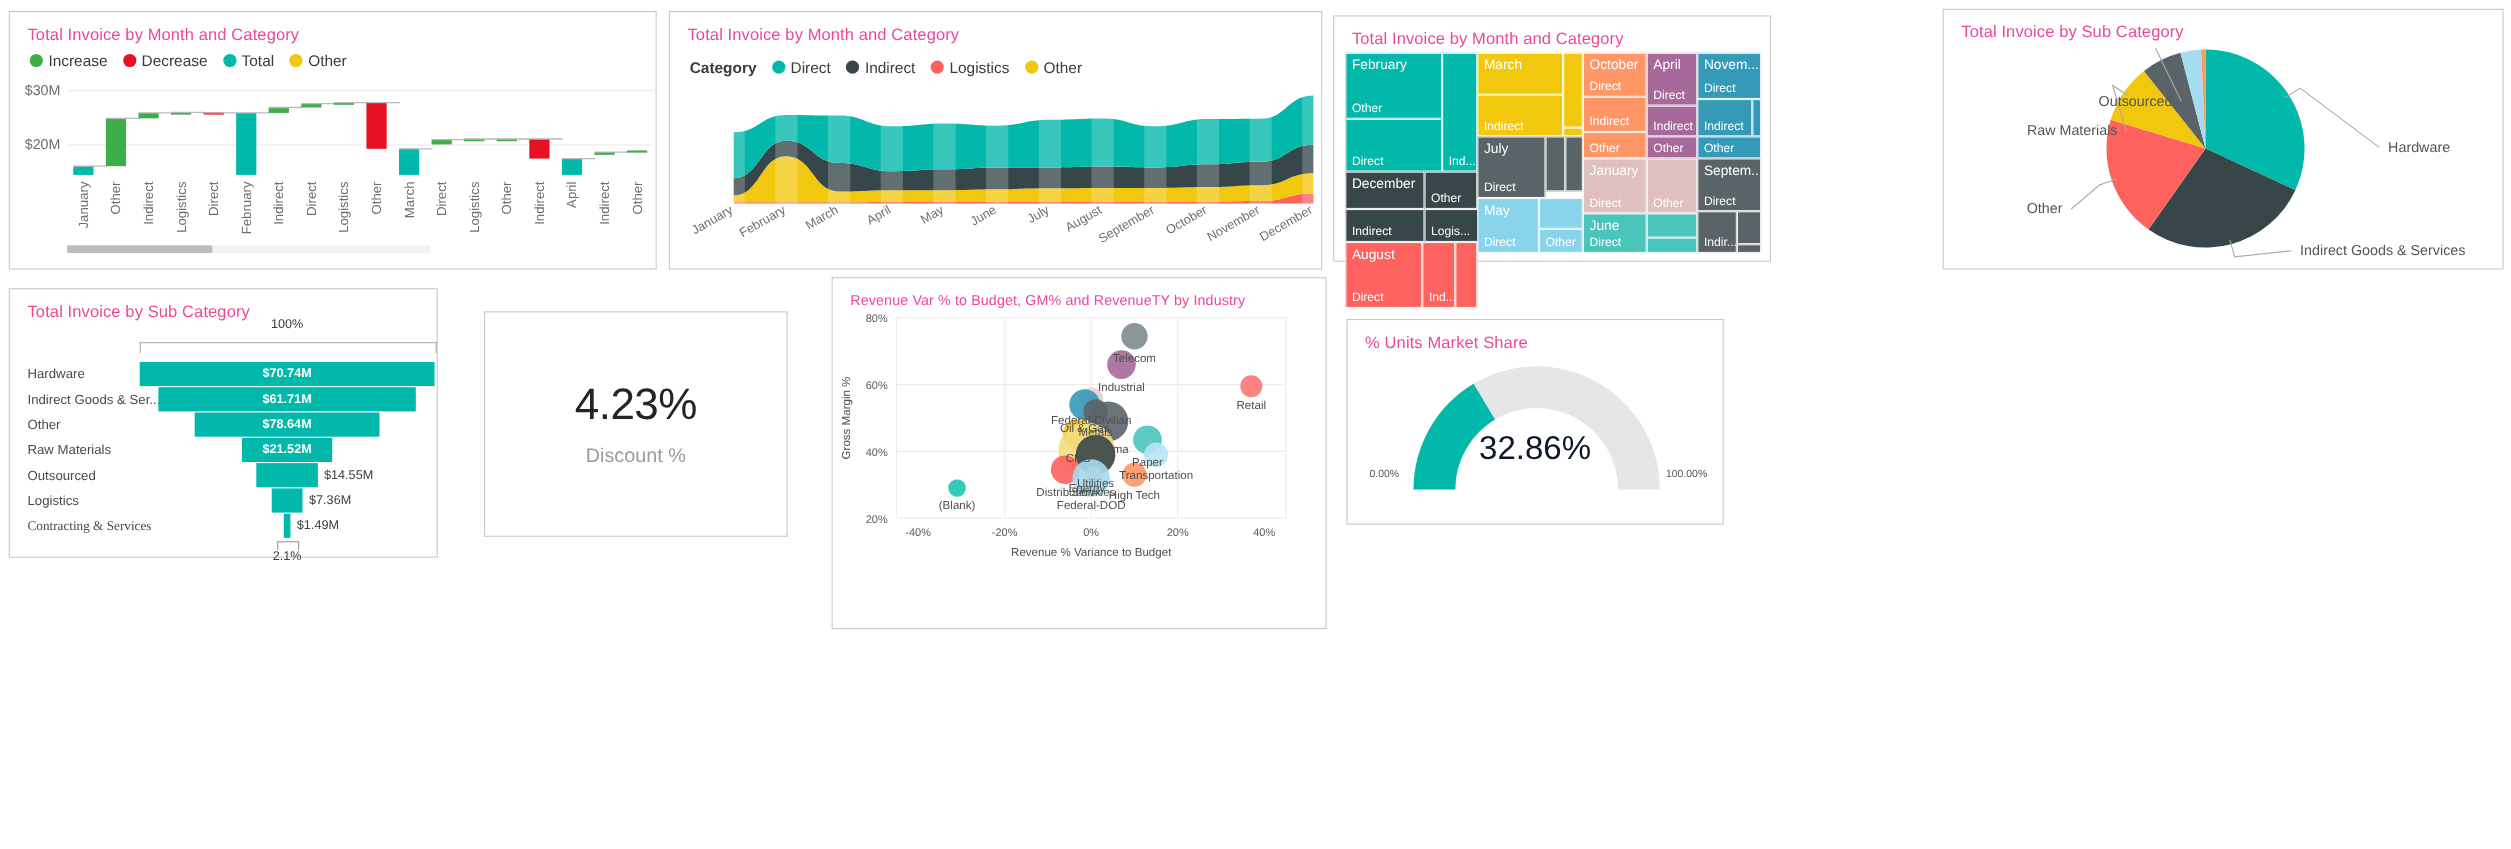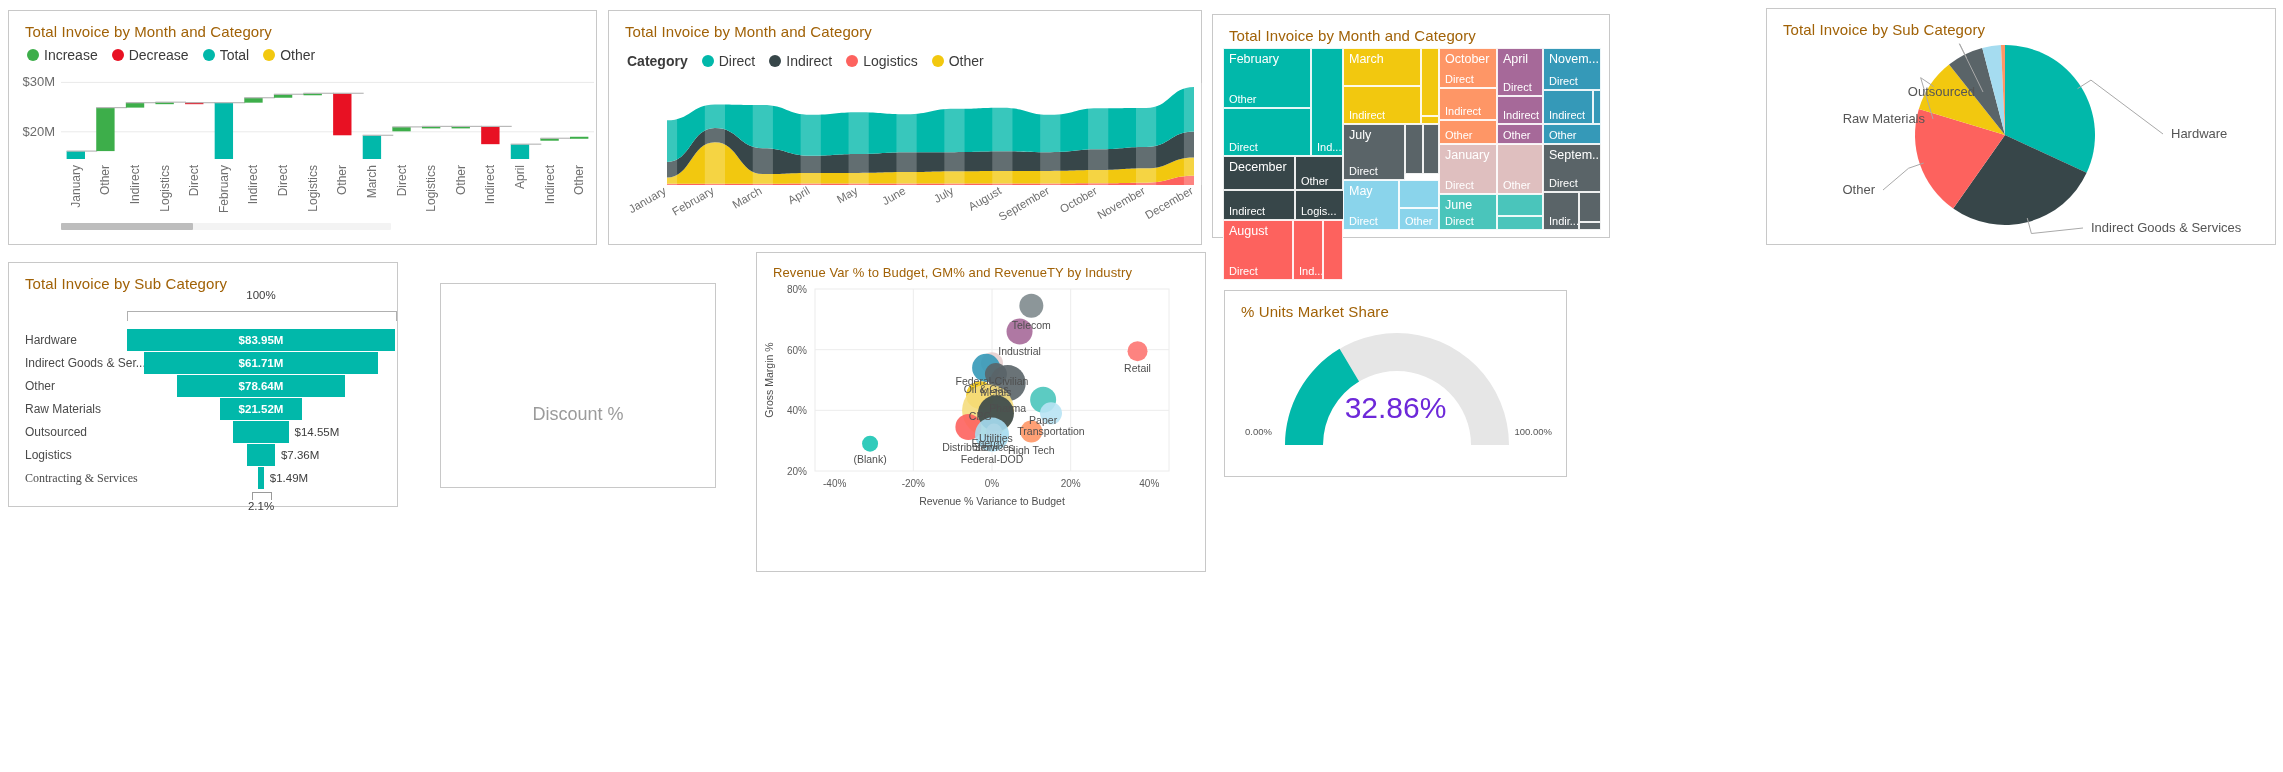--- a/index.html
+++ b/index.html
@@ -1,20 +1,20 @@
 <!DOCTYPE html>
 <html><head>
 <meta charset="utf-8">
 <style>
   html,body{margin:0;padding:0;background:#ffffff;}
   body{width:2283px;height:772px;position:relative;overflow:hidden;
        font-family:"Liberation Sans","DejaVu Sans",sans-serif;
        color:#333;-webkit-font-smoothing:antialiased;}
   .card{position:absolute;background:#fff;border:1px solid #c8c8c8;box-sizing:border-box;}
-  .card-title{position:absolute;left:16px;top:12px;font-size:15px;color:#a16207;
+  .card-title{position:absolute;left:16px;top:12px;font-size:15px;color:#ec4899;
               letter-spacing:.1px;white-space:nowrap;}
   .legend{position:absolute;display:flex;align-items:center;gap:14px;font-size:14px;color:#3b3b3b;}
   .legend .li{display:flex;align-items:center;gap:5px;white-space:nowrap;}
   .dot{width:12px;height:12px;border-radius:50%;display:inline-block;}
   svg{display:block;overflow:visible;}
 
   
   #c1{left:8px;top:10px;width:589px;height:235px;}
   .wf-tick{font-size:13px;fill:#6b6b6b;}
   .wf-cat{font-size:12px;fill:#6f6f6f;}
@@ -48,21 +48,21 @@
   .kpi-l{position:absolute;width:100%;top:120px;text-align:center;font-size:18px;color:#9b9b9b;}
 
   
   #c7{left:756px;top:252px;width:450px;height:320px;}
   .sc-t{font-size:10px;fill:#5c5c5c;}
   .sc-lab{font-size:10.5px;fill:#4f4f4f;}
   .sc-ax{font-size:10.5px;fill:#4f4f4f;}
 
   
   #c8{left:1224px;top:290px;width:343px;height:187px;}
-  .g-val{position:absolute;width:100%;top:100px;text-align:center;font-size:30px;color:#6d28d9;}
+  .g-val{position:absolute;width:100%;top:100px;text-align:center;font-size:30px;color:#0f172a;}
   .g-min{position:absolute;left:20px;top:135px;font-size:9.5px;color:#555;}
   .g-max{position:absolute;right:14px;top:135px;font-size:9.5px;color:#555;}
 </style>
 </head>
 <body>
 
 <div class="card" id="c1">
   <div class="card-title">Total Invoice by Month and Category</div>
   <div class="legend" id="wf-legend" style="left:18px;top:36px;">
       <span class="li">
@@ -333,21 +333,21 @@
     </svg>
 </div>
 
 <div class="card" id="c5">
   <div class="card-title">Total Invoice by Sub Category</div>
   <div id="fn-wrap" style="position:absolute;left:0;top:26px;width:390px;height:215px;">
       <div class="fn-label" style="left: 118px; top: 0px; width: 268px; text-align: center; color: rgb(60, 60, 60); position: absolute; font-size: 11.5px;">100%</div>
       <div style="position: absolute; left: 118px; top: 22px; width: 268px; height: 9px; border-top: 1px solid rgb(176, 176, 176); border-left: 1px solid rgb(176, 176, 176); border-right: 1px solid rgb(176, 176, 176);"></div>
       <div class="fn-label" style="top: 44px;">Hardware</div>
       <div class="fn-bar" style="left: 118px; top: 40px; width: 268px; background: rgb(1, 184, 170);">
-        <div class="fn-in" style="top: 0px; left: 0px;">$83.95M</div>
+        <div class="fn-in" style="top: 0px; left: 0px;">$70.74M</div>
       </div>
       <div class="fn-label" style="top: 67px;">Indirect Goods &amp; Ser...</div>
       <div class="fn-bar" style="left: 135.105px; top: 63px; width: 233.79px; background: rgb(1, 184, 170);">
         <div class="fn-in" style="top: 0px; left: 0px;">$61.71M</div>
       </div>
       <div class="fn-label" style="top: 90px;">Other</div>
       <div class="fn-bar" style="left: 168.103px; top: 86px; width: 167.794px; background: rgb(1, 184, 170);">
         <div class="fn-in" style="top: 0px; left: 0px;">$78.64M</div>
       </div>
       <div class="fn-label" style="top: 113px;">Raw Materials</div>
@@ -362,20 +362,21 @@
       <div class="fn-out" style="left: 271.942px; top: 155px;">$7.36M</div>
       <div class="fn-label" style="top: 182px; font-family: Liberation Serif, serif;">Contracting &amp; Services</div>
       <div class="fn-bar" style="left: 249.178px; top: 178px; width: 5.6449px; background: rgb(1, 184, 170);"></div>
       <div class="fn-out" style="left: 260.822px; top: 178px;">$1.49M</div>
       <div style="position: absolute; left: 243px; top: 203px; width: 18px; height: 7px; border-top: 1px solid rgb(154, 154, 154); border-left: 1px solid rgb(154, 154, 154); border-right: 1px solid rgb(154, 154, 154);"></div>
       <div style="position: absolute; left: 222px; top: 211px; width: 60px; text-align: center; font-size: 11.5px; color: rgb(60, 60, 60);">2.1%</div>
     </div>
 </div>
 
 <div class="card" id="c6">
+  <div class="kpi-v">4.23%</div>
   <div class="kpi-l">Discount %</div>
 </div>
 
 <div class="card" id="c7">
   <div class="card-title" style="font-size:13px;">Revenue Var % to Budget, GM% and RevenueTY by Industry</div>
   <svg id="sc-svg" style="position:absolute;left:0;top:22px;" width="450" height="244">
       <rect x="58" y="14" width="354" height="182" fill="none" stroke="#ececec" stroke-width="1"></rect>
       <line x1="58" y1="135.33333333333334" x2="412" y2="135.33333333333334" stroke="#ececec" stroke-width="1"></line>
       <line x1="58" y1="74.66666666666667" x2="412" y2="74.66666666666667" stroke="#ececec" stroke-width="1"></line>
       <line x1="156.33333333333334" y1="14" x2="156.33333333333334" y2="196" stroke="#ececec" stroke-width="1"></line>

